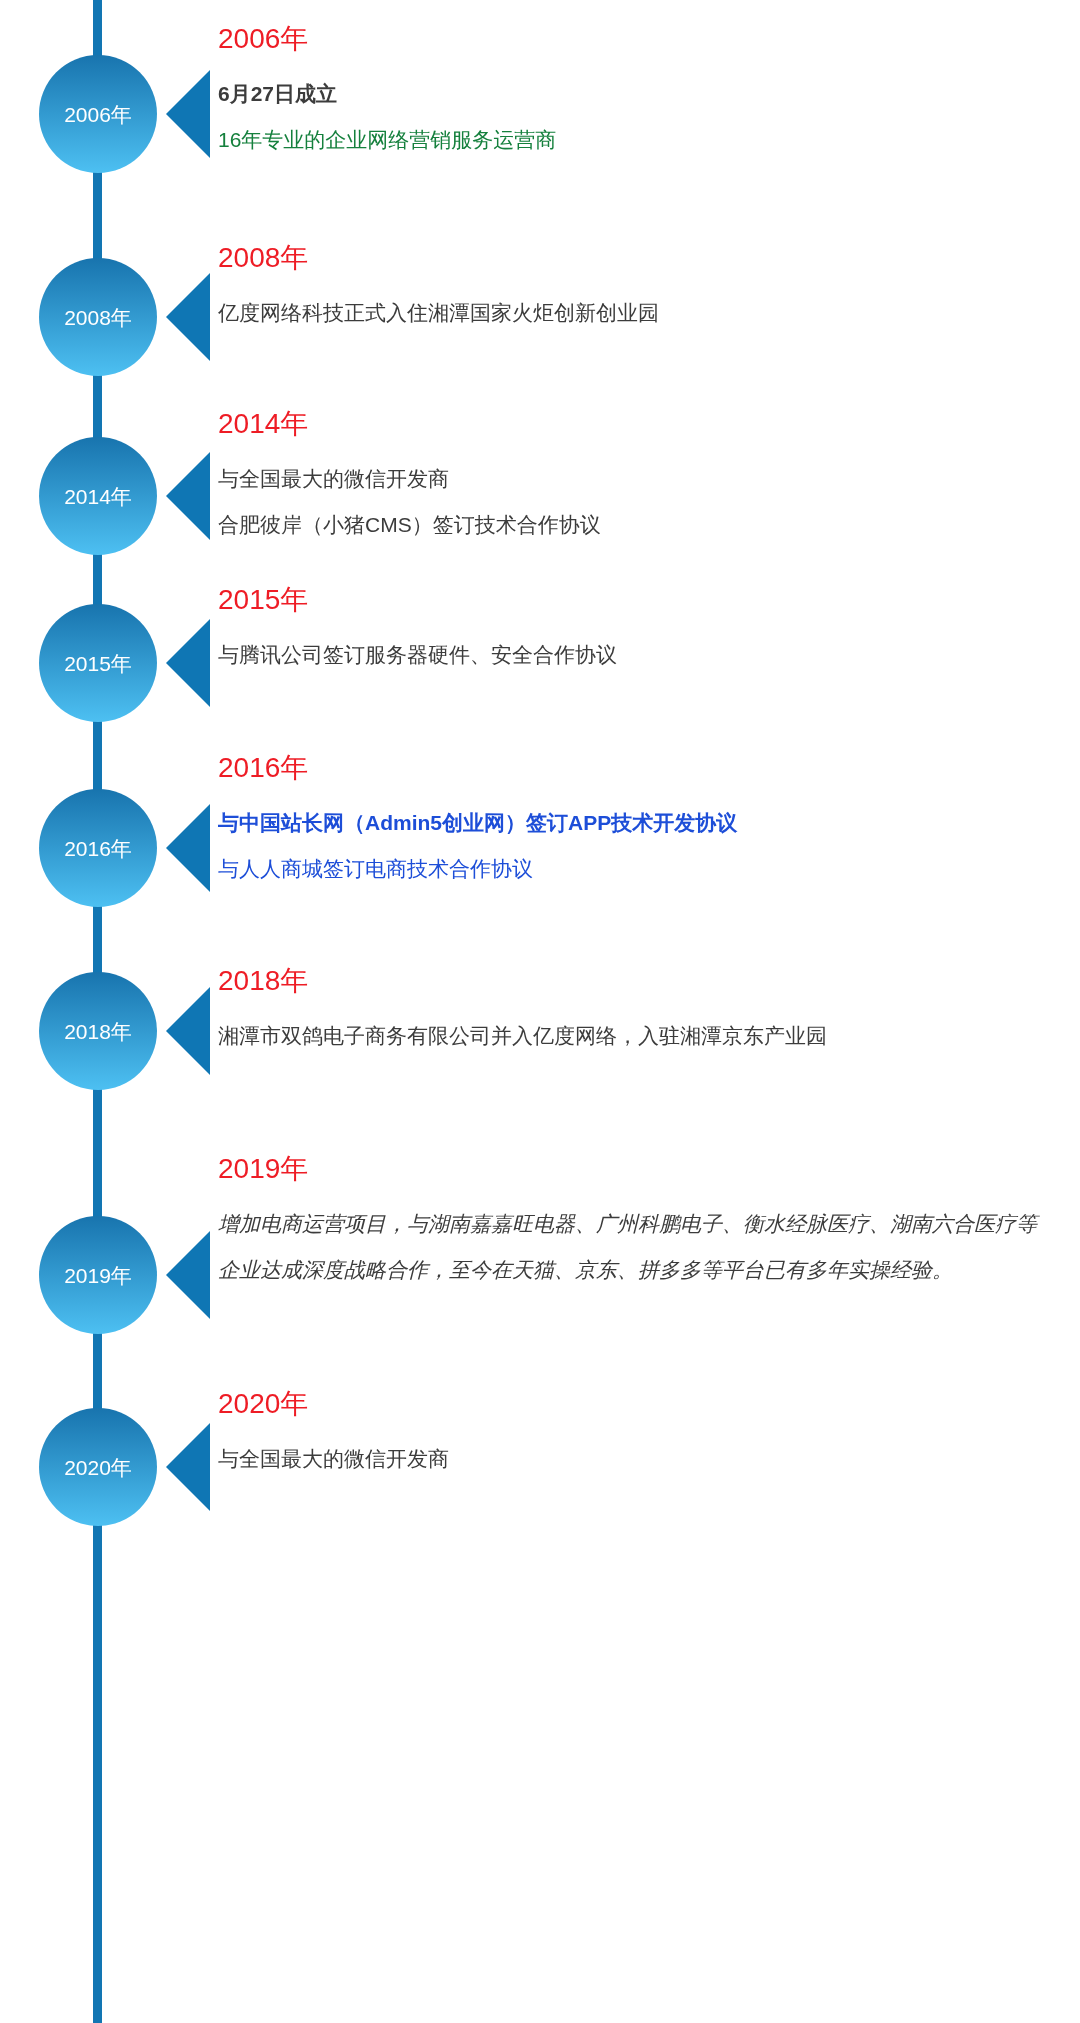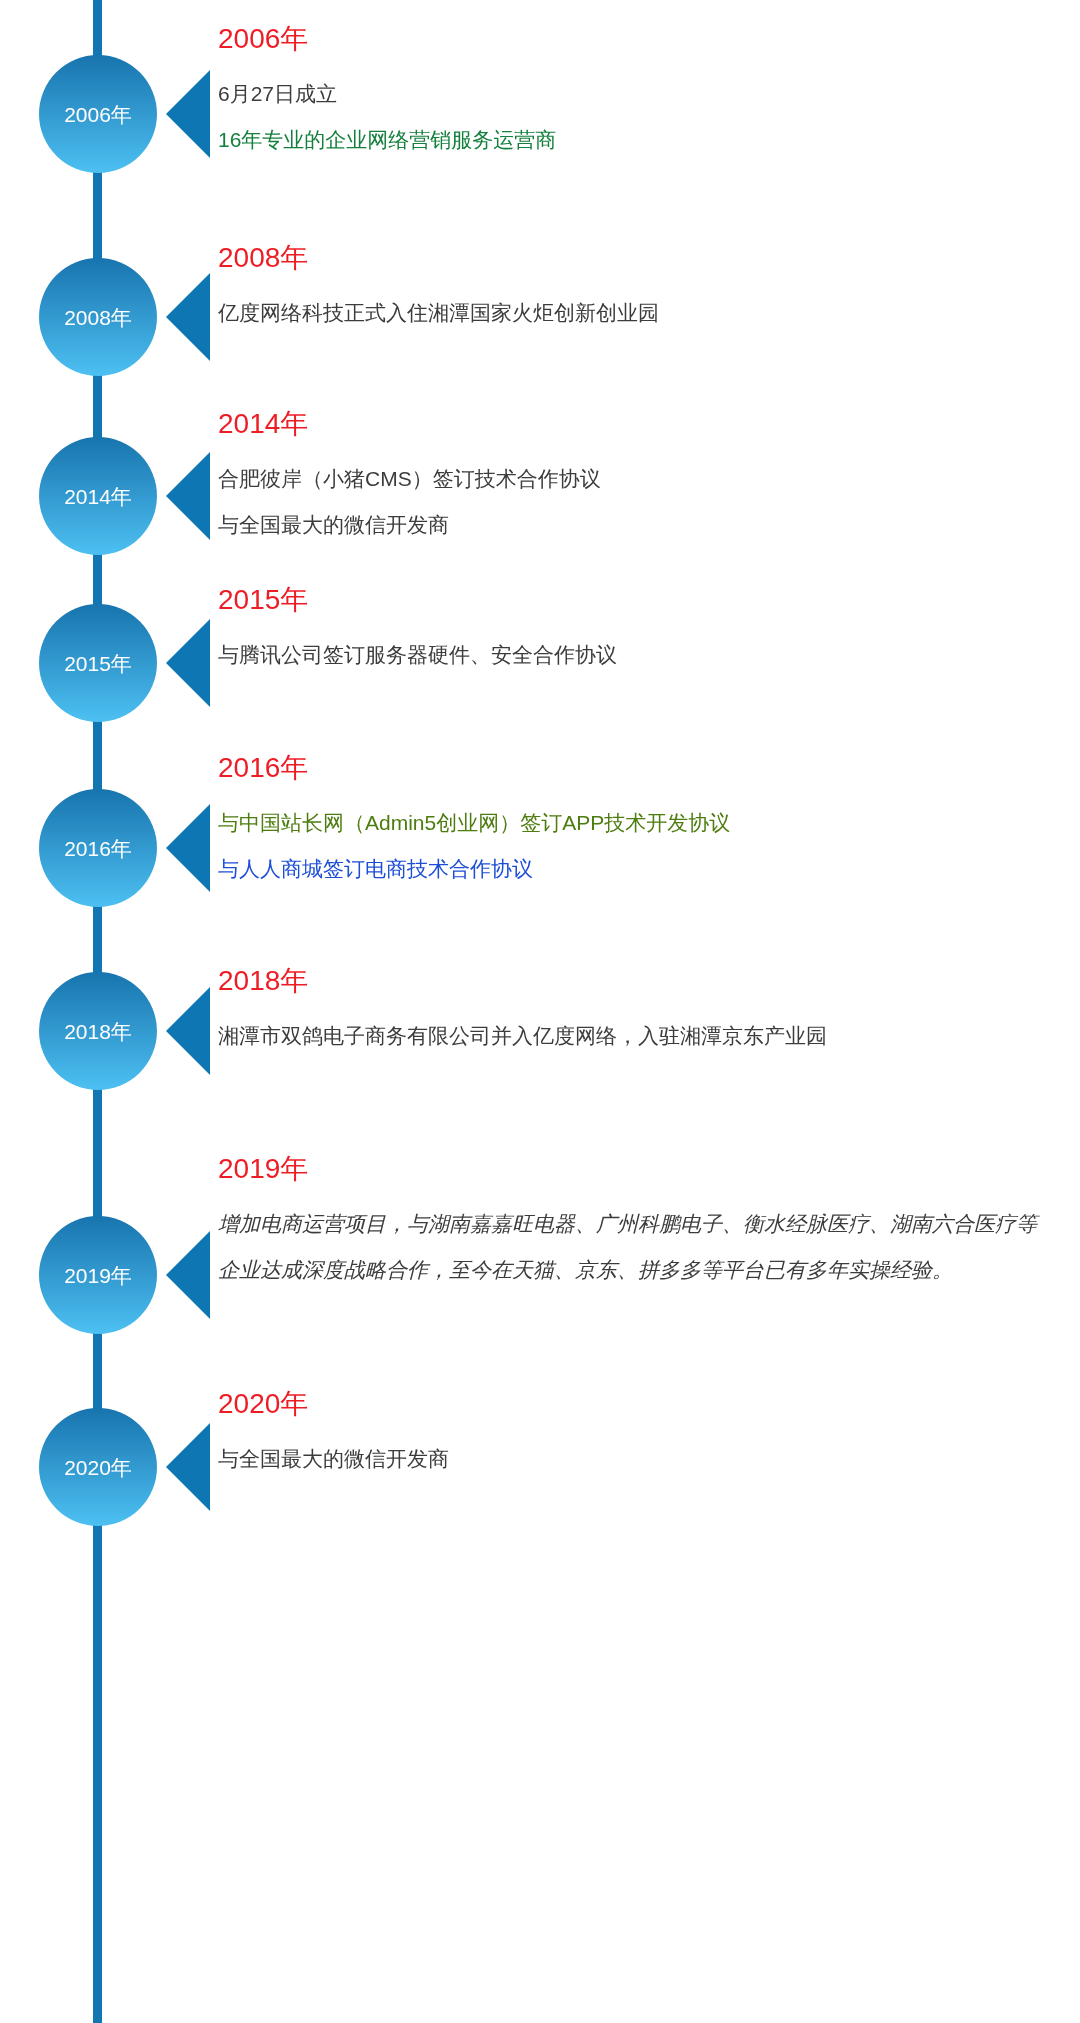--- a/index.html
+++ b/index.html
@@ -76,21 +76,21 @@
 
   <div class="spine" style="background: rgb(18, 118, 179);"></div>
 
   <div class="entry" style="top:0px;">
     <div class="node" style="top: 55px; background: linear-gradient(rgb(24, 116, 174) 0%, rgb(77, 192, 242) 100%);">
       <span class="node-label">2006年</span>
     </div>
     <div class="arrow" style="top: 70px; left: 166px; border-right-color: rgb(15, 118, 180);"></div>
     <div class="content" style="top:24px;">
       <p class="year-heading" style="color: rgb(238, 28, 37);">2006年</p>
-      <p class="body-line" style="color: rgb(60, 60, 60);">6月27日成立</p>
+      <p class="body-line" style="color: rgb(60, 60, 60); font-weight: bold;">6月27日成立</p>
       <p class="body-line" style="color: #15803d;">16年专业的企业网络营销服务运营商</p>
     </div>
   </div>
 
   <div class="entry" style="top:258px;">
     <div class="node" style="top: 0px; background: linear-gradient(rgb(24, 116, 174) 0%, rgb(77, 192, 242) 100%);">
       <span class="node-label">2008年</span>
     </div>
     <div class="arrow" style="top: 15px; left: 166px; border-right-color: rgb(15, 118, 180);"></div>
     <div class="content" style="top:-15px;">
@@ -99,22 +99,22 @@
     </div>
   </div>
 
   <div class="entry" style="top:437px;">
     <div class="node" style="top: 0px; background: linear-gradient(rgb(24, 116, 174) 0%, rgb(77, 192, 242) 100%);">
       <span class="node-label">2014年</span>
     </div>
     <div class="arrow" style="top: 15px; left: 166px; border-right-color: rgb(15, 118, 180);"></div>
     <div class="content" style="top:-28px;">
       <p class="year-heading" style="color: rgb(238, 28, 37);">2014年</p>
+      <p class="body-line" style="color: rgb(60, 60, 60);">与全国最大的微信开发商</p>
       <p class="body-line" style="color: rgb(60, 60, 60);">合肥彼岸（小猪CMS）签订技术合作协议</p>
-      <p class="body-line" style="color: rgb(60, 60, 60);">与全国最大的微信开发商</p>
     </div>
   </div>
 
   <div class="entry" style="top:604px;">
     <div class="node" style="top: 0px; background: linear-gradient(rgb(24, 116, 174) 0%, rgb(77, 192, 242) 100%);">
       <span class="node-label">2015年</span>
     </div>
     <div class="arrow" style="top: 15px; left: 166px; border-right-color: rgb(15, 118, 180);"></div>
     <div class="content" style="top:-19px;">
       <p class="year-heading" style="color: rgb(238, 28, 37);">2015年</p>
@@ -122,21 +122,21 @@
     </div>
   </div>
 
   <div class="entry" style="top:789px;">
     <div class="node" style="top: 0px; background: linear-gradient(rgb(24, 116, 174) 0%, rgb(77, 192, 242) 100%);">
       <span class="node-label">2016年</span>
     </div>
     <div class="arrow" style="top: 15px; left: 166px; border-right-color: rgb(15, 118, 180);"></div>
     <div class="content" style="top:-36px;">
       <p class="year-heading" style="color: rgb(238, 28, 37);">2016年</p>
-      <p class="body-line" style="color: #4d7c0f;">与中国站长网（Admin5创业网）签订APP技术开发协议</p>
+      <p class="body-line" style="color: #1d4ed8; font-weight: bold;">与中国站长网（Admin5创业网）签订APP技术开发协议</p>
       <p class="body-line" style="color: #1d4ed8;">与人人商城签订电商技术合作协议</p>
     </div>
   </div>
 
   <div class="entry" style="top:972px;">
     <div class="node" style="top: 0px; background: linear-gradient(rgb(24, 116, 174) 0%, rgb(77, 192, 242) 100%);">
       <span class="node-label">2018年</span>
     </div>
     <div class="arrow" style="top: 15px; left: 166px; border-right-color: rgb(15, 118, 180);"></div>
     <div class="content" style="top:-6px;">

